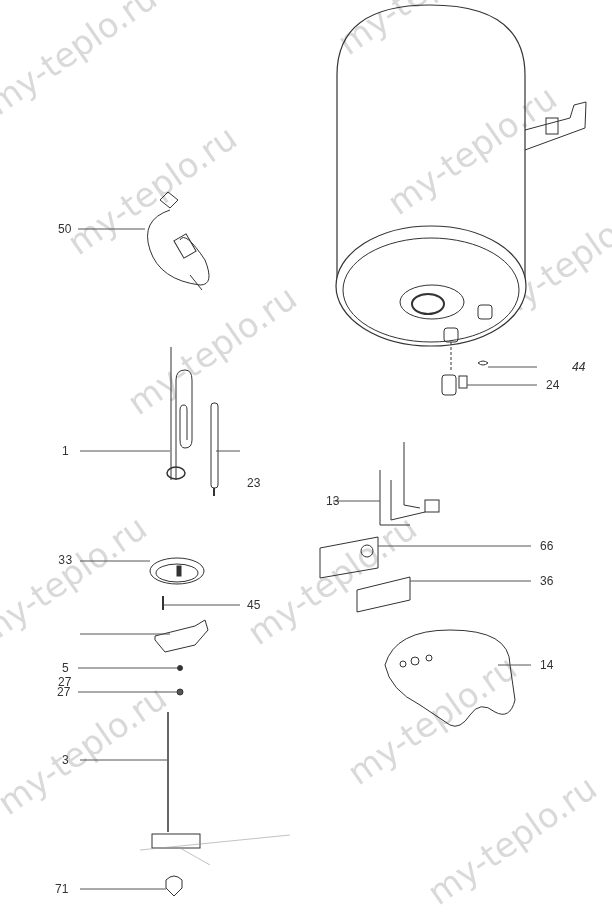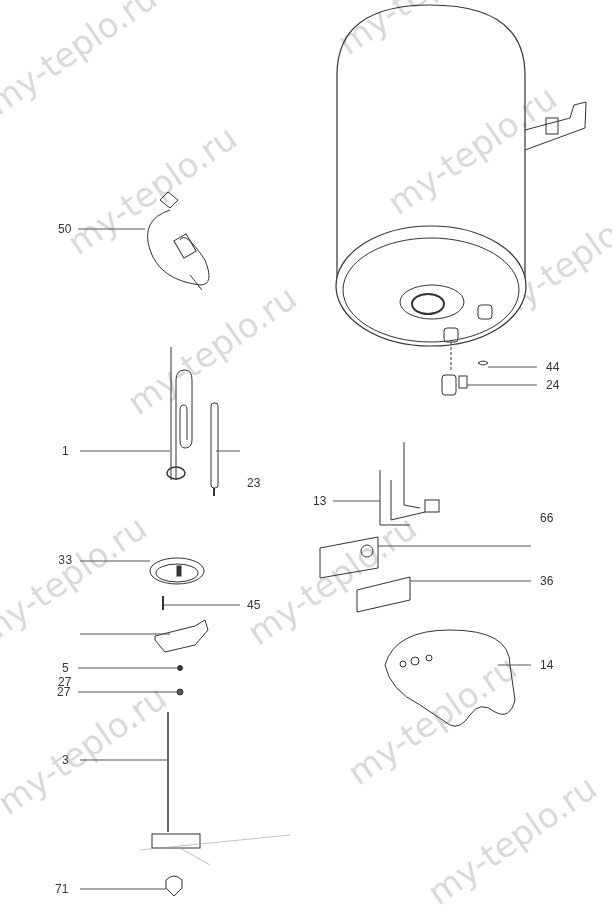--- a/index.html
+++ b/index.html
@@ -131,19 +131,19 @@
   <div class="callout" style="left:58px;top:223px;">50</div>
   <div class="callout" style="left:62px;top:445px;">1</div>
   <div class="callout" style="left:247px;top:445px;margin-top:32px;">23</div>
   <div class="callout" style="left:58px;top:555px;font-family:Liberation Mono, monospace;">33</div>
   <div class="callout" style="left:247px;top:599px;">45</div>
   <div class="callout" style="left:58px;top:628px;margin-top:48px;">27</div>
   <div class="callout" style="left:62px;top:662px;">5</div>
   <div class="callout" style="left:57px;top:686px;">27</div>
   <div class="callout" style="left:62px;top:754px;">3</div>
   <div class="callout" style="left:55px;top:883px;">71</div>
-  <div class="callout" style="left:546px;top:361px;">44</div>
+  <div class="callout" style="left:572px;top:361px;font-style:italic;">44</div>
   <div class="callout" style="left:546px;top:379px;">24</div>
-  <div class="callout" style="left:313px;top:495px;">13</div>
-  <div class="callout" style="left:540px;top:512px;">66</div>
+  <div class="callout" style="left:326px;top:495px;">13</div>
+  <div class="callout" style="left:540px;top:540px;">66</div>
   <div class="callout" style="left:540px;top:575px;">36</div>
   <div class="callout" style="left:540px;top:659px;">14</div>
 </div>
 
 </body></html>

